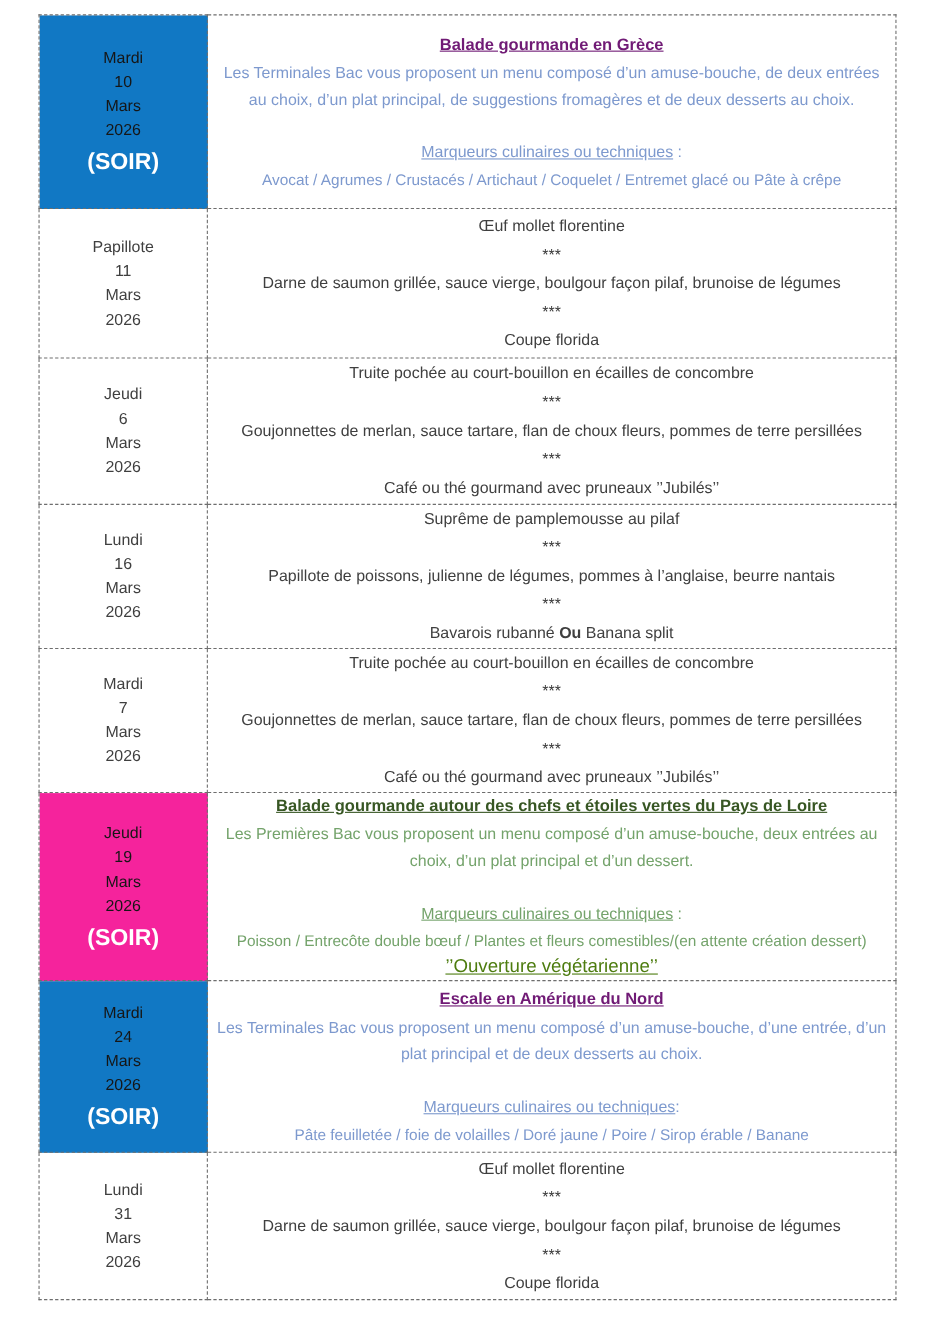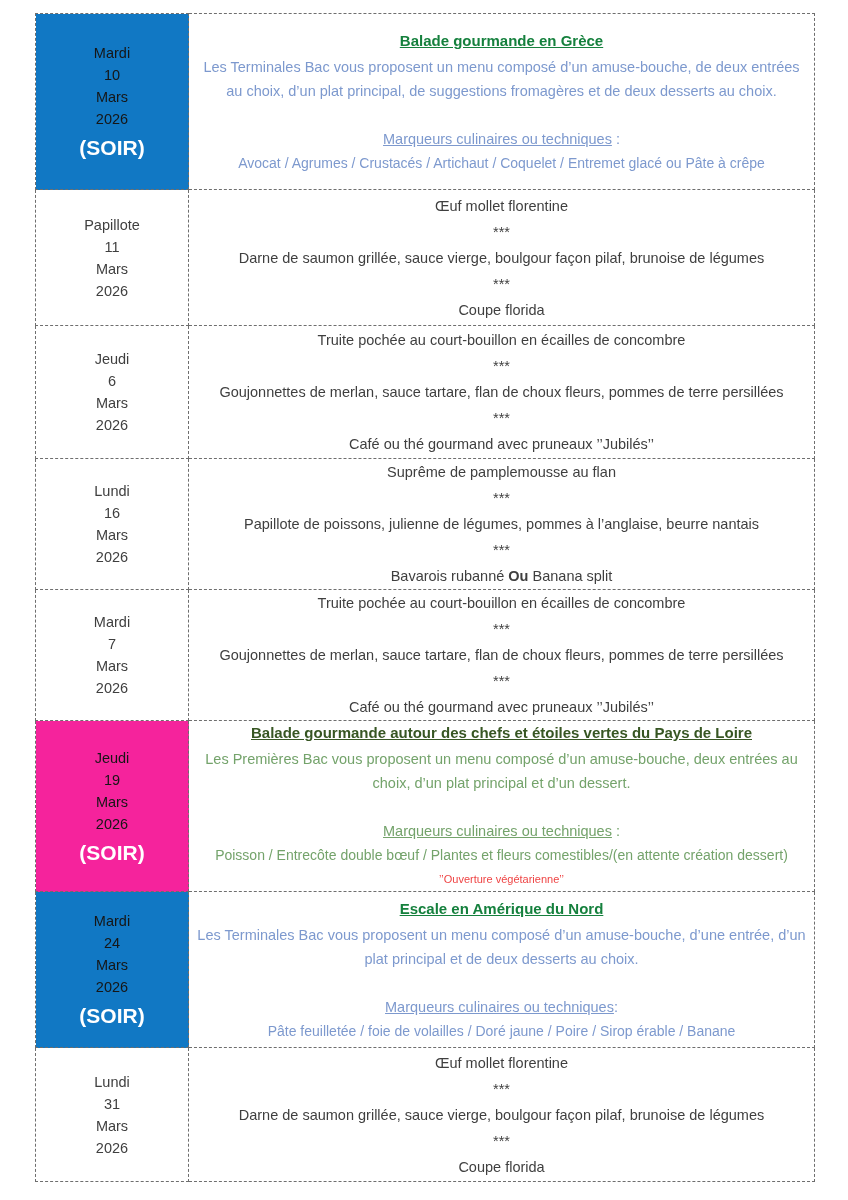--- a/index.html
+++ b/index.html
@@ -15,30 +15,30 @@
   td { border:1px dashed #6e6e6e; padding:0; vertical-align:middle; }
   .date-cell { width:152px; text-align:center; }
   .content-cell { width:613px; padding:0 6px; text-align:center; }
   .date-line { font-size:14.5px; line-height:22px; color:#3f3f3f; }
   .colored .date-line { color:#161616; }
   .service { font-size:21px; line-height:26px; color:#ffffff; margin-top:5px; font-weight:700; }
   .fill-blue { background:#1178C4; }
   .fill-pink { background:#F5239C; }
   .course-line { font-size:14.5px; line-height:26px; color:#3f3f3f; }
   .sp-title { font-size:15px; font-weight:bold; text-decoration:underline; line-height:24px; margin-bottom:2px; }
-  .theme-blue .sp-title { color:#15803d;text-align:center; }
+  .theme-blue .sp-title { color:#701a75;text-align:center; }
   .theme-green .sp-title { color:#375623; }
   .sp-desc { font-size:14.5px; line-height:24px; }
   .theme-blue .sp-desc, .theme-blue .sp-mline, .theme-blue .sp-markers { color:#7D99CE; }
   .theme-green .sp-desc, .theme-green .sp-mline, .theme-green .sp-markers { color:#74A36B; }
   .sp-spacer { height:24px; }
   .sp-mline { font-size:14.5px; line-height:24px; }
   .sp-mline .mlabel { text-decoration:underline;margin-top:20px; }
   .sp-markers { font-size:14px; line-height:24px; }
-  .sp-extra { font-size:11px; line-height:24px; color:#ef4444; }
+  .sp-extra { font-size:17px; line-height:24px; color:#4d7c0f;text-decoration:underline; }
 </style>
 </head>
 <body>
 
 <table data-name="menu-table">
   <tbody data-name="menu-table-body">
       <tr data-name="menu-row">
         <td class="date-cell colored fill-blue" data-name="date-cell" style="height: 175px;">
           <div class="date-line" data-name="date-line">Mardi</div>
           <div class="date-line" data-name="date-line">10</div>
@@ -85,21 +85,21 @@
         </td>
       </tr>
       <tr data-name="menu-row">
         <td class="date-cell" data-name="date-cell" style="height: 130px;">
           <div class="date-line" data-name="date-line">Lundi</div>
           <div class="date-line" data-name="date-line">16</div>
           <div class="date-line" data-name="date-line">Mars</div>
           <div class="date-line" data-name="date-line">2026</div>
         </td>
         <td class="content-cell" data-name="menu-content-cell">
-          <div class="course-line" data-name="course-line">Suprême de pamplemousse au flan</div>
+          <div class="course-line" data-name="course-line">Suprême de pamplemousse au pilaf</div>
           <div class="course-line" data-name="course-line">***</div>
           <div class="course-line" data-name="course-line">Papillote de poissons, julienne de légumes, pommes à l’anglaise, beurre nantais</div>
           <div class="course-line" data-name="course-line">***</div>
           <div class="course-line" data-name="course-line"><span data-name="course-segment">Bavarois rubanné </span><span data-name="course-segment" style="font-weight: bold; text-align: center;">Ou</span><span data-name="course-segment"> Banana split</span></div>
         </td>
       </tr>
       <tr data-name="menu-row">
         <td class="date-cell" data-name="date-cell" style="height: 127px;">
           <div class="date-line" data-name="date-line">Mardi</div>
           <div class="date-line" data-name="date-line">7</div>

